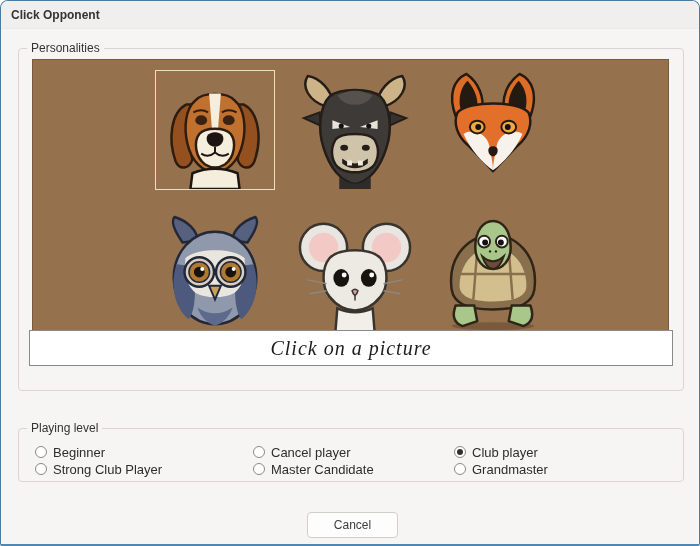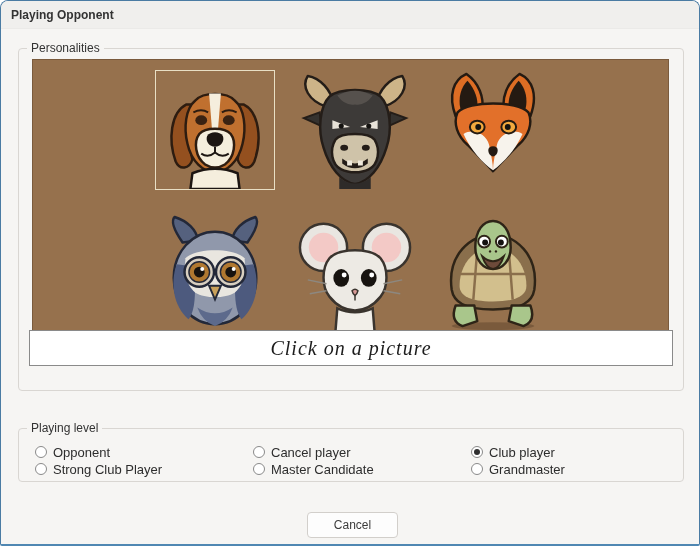--- a/index.html
+++ b/index.html
@@ -58,36 +58,36 @@
   }
   .radio {
     width:12px; height:12px; border-radius:50%;
     border:1px solid #8a8a8a; background:#fff; position:relative; flex:0 0 auto;
   }
   .opt.checked .radio::after {
     content:""; position:absolute; left:2px; top:2px; width:6px; height:6px;
     border-radius:50%; background:#2f2f2f;
   }
   .opt .olabel { font-size:13px; color:#2d2d2d; white-space:nowrap; }
-  .opt.c1 { left:16px; }  .opt.c2 { left:234px; } .opt.c3 { left:452px; }
+  .opt.c1 { left:16px; }  .opt.c2 { left:234px; } .opt.c3 { left:435px; }
   .opt.r1 { top:15px; }   .opt.r2 { top:32px; }
 
   .cancel-btn {
     position:absolute; left:306px; top:511px; width:91px; height:26px;
     background:#fdfdfd; border:1px solid #d2cfcb; border-radius:4px;
     font-size:12px; color:#3c3c3c;
     display:flex; align-items:center; justify-content:center; cursor:pointer;
   }
 </style>
 </head>
 <body>
 
 <div class="window">
   <div class="titlebar">
-    <span class="title">Playing Opponent</span>
+    <span class="title">Click Opponent</span>
   </div>
 
   <div class="groupbox gb-personalities">
     <span class="glabel">Personalities</span>
 
     <div class="panel">
 
       <div class="pcell checked" style="left:122px;top:10px;">
         <svg viewBox="0 0 120 120">
           <path d="M31 34 C15 42 12 70 20 92 C24 101 34 100 37 90 C32 68 34 48 41 34 Z" fill="#94501f" stroke="#2d1c10" stroke-width="2.5" stroke-linejoin="round"></path>
@@ -205,21 +205,21 @@
     <div class="statusbar">
       <span class="stext">Click on a picture</span>
     </div>
   </div>
 
   <div class="groupbox gb-level">
     <span class="glabel">Playing level</span>
 
     <div class="opt c1 r1">
       <span class="radio"></span>
-      <span class="olabel">Opponent</span>
+      <span class="olabel">Beginner</span>
     </div>
     <div class="opt c1 r2">
       <span class="radio"></span>
       <span class="olabel">Strong Club Player</span>
     </div>
     <div class="opt c2 r1">
       <span class="radio"></span>
       <span class="olabel">Cancel player</span>
     </div>
     <div class="opt c2 r2">

